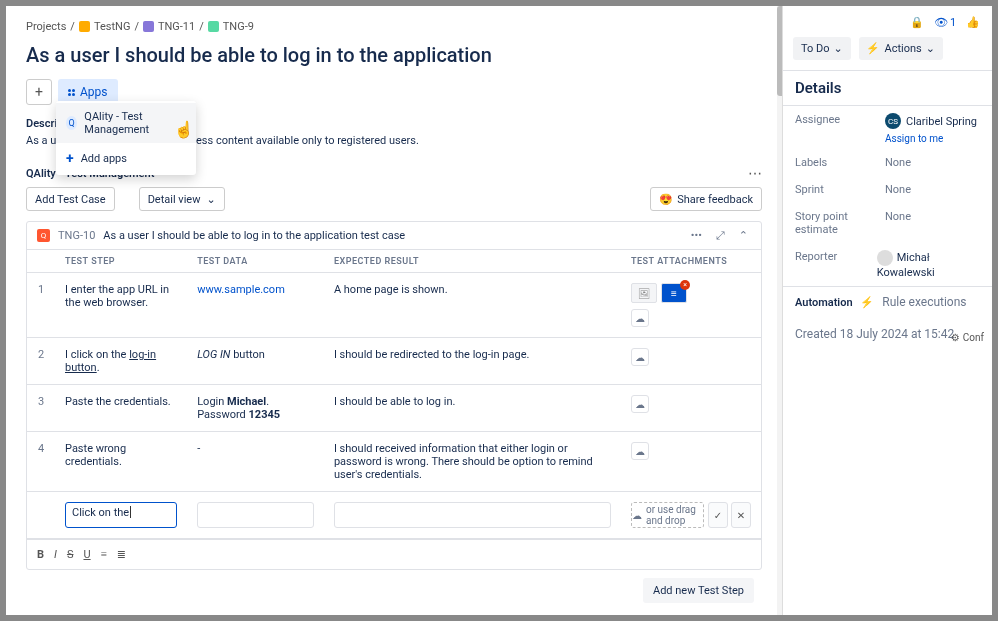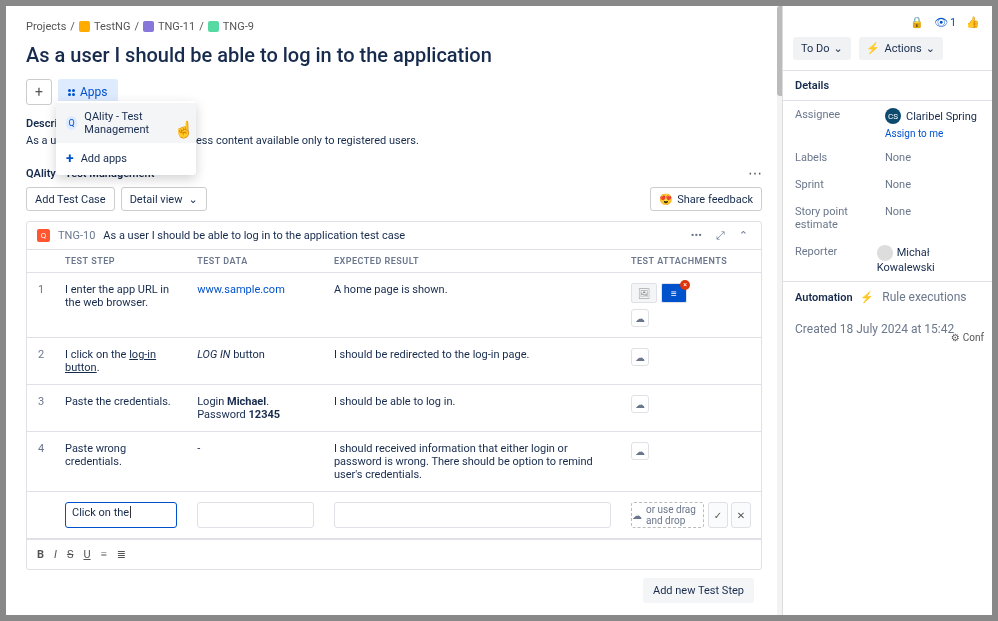--- a/index.html
+++ b/index.html
@@ -27,21 +27,21 @@
 .dd-item .plus{color:#0052cc;font-size:14px;font-weight:bold}
 .dd-item .dd-ic{width:14px;height:14px;border-radius:50%;background:#deebff;color:#0052cc;display:flex;align-items:center;justify-content:center;font-size:9px}
 .cursor{position:absolute;top:114px;left:168px;z-index:30;font-size:16px;color:#000}
 
 .desc-label{font-size:11px;font-weight:600;color:#172b4d;margin-bottom:4px}
 .desc-text{font-size:11px;color:#172b4d;margin-bottom:18px}
 
 .qa-header{display:flex;justify-content:space-between;align-items:center;margin-bottom:6px}
 .qa-title{font-size:11px;font-weight:600;color:#172b4d}
 .qa-more{color:#555;font-size:14px;cursor:pointer}
-.qa-toolbar{display:flex;gap:6px;margin-bottom:10px;align-items:center}
+.qa-toolbar{display:flex;gap:24px;margin-bottom:10px;align-items:center}
 .btn{height:24px;padding:0 8px;font-size:11px;border:1px solid #ccc;background:#fff;border-radius:3px;cursor:pointer;display:flex;align-items:center;gap:4px;color:#172b4d}
 .btn.sel{border:1px solid #ccc;width:86px;justify-content:space-between}
 .spacer{flex:1}
 .btn-feedback{background:#fff;border:1px solid #ccc}
 .btn-feedback .heart{color:#ff5630}
 
 .test-card{border:1px solid #dfe1e6;border-radius:3px}
 .tc-head{display:flex;align-items:center;padding:7px 10px;gap:8px;border-bottom:1px solid #dfe1e6;font-size:11px}
 .tc-ic{width:13px;height:13px;background:#ff5630;border-radius:2px;color:#fff;font-size:8px;display:flex;align-items:center;justify-content:center}
 .tc-key{color:#6b778c}
@@ -72,21 +72,21 @@
 .fmt-bar span{cursor:pointer;font-family:serif}
 
 .add-step-row{display:flex;justify-content:flex-end;padding:8px}
 .add-step-btn{background:#f4f5f7;border:none;padding:6px 10px;font-size:11px;color:#172b4d;border-radius:3px;cursor:pointer}
 
 
 .side-top{display:flex;justify-content:flex-end;gap:10px;padding:0 12px 8px;align-items:center;color:#6b778c}
 .side-top .watch{color:#0052cc;display:flex;align-items:center;gap:2px}
 .status-row{display:flex;gap:8px;padding:0 10px 10px}
 .status-btn{background:#f1f2f4;border:none;padding:5px 8px;font-size:11px;border-radius:3px;cursor:pointer;display:flex;align-items:center;gap:4px;color:#172b4d}
-.panel-head{padding:8px 12px;font-size:11px;font-weight:600;color:#172b4d;border-bottom:1px solid #dfe1e6;border-top:1px solid #dfe1e6}
+.panel-head{padding:8px 12px;font-size:15px;font-weight:600;color:#172b4d;border-bottom:1px solid #dfe1e6;border-top:1px solid #dfe1e6}
 .field{display:flex;padding:7px 12px;font-size:11px}
 .field .lab{width:90px;color:#6b778c}
 .field .val{color:#172b4d}
 .field .none{color:#6b778c}
 .assignee-val{display:flex;align-items:center;gap:5px}
 .av-badge{width:16px;height:16px;border-radius:50%;background:#0c4a6e;color:#fff;font-size:8px;display:flex;align-items:center;justify-content:center}
 .assign-me{color:#0052cc;font-size:10px;padding-left:102px;margin-top:-3px;margin-bottom:5px;cursor:pointer}
 .reporter-av{width:16px;height:16px;border-radius:50%;background:#ddd;display:inline-block;margin-right:4px;vertical-align:middle}
 .auto-row{display:flex;align-items:center;padding:8px 12px;border-top:1px solid #dfe1e6;gap:8px}
 .auto-row .bolt{color:#6b778c}

